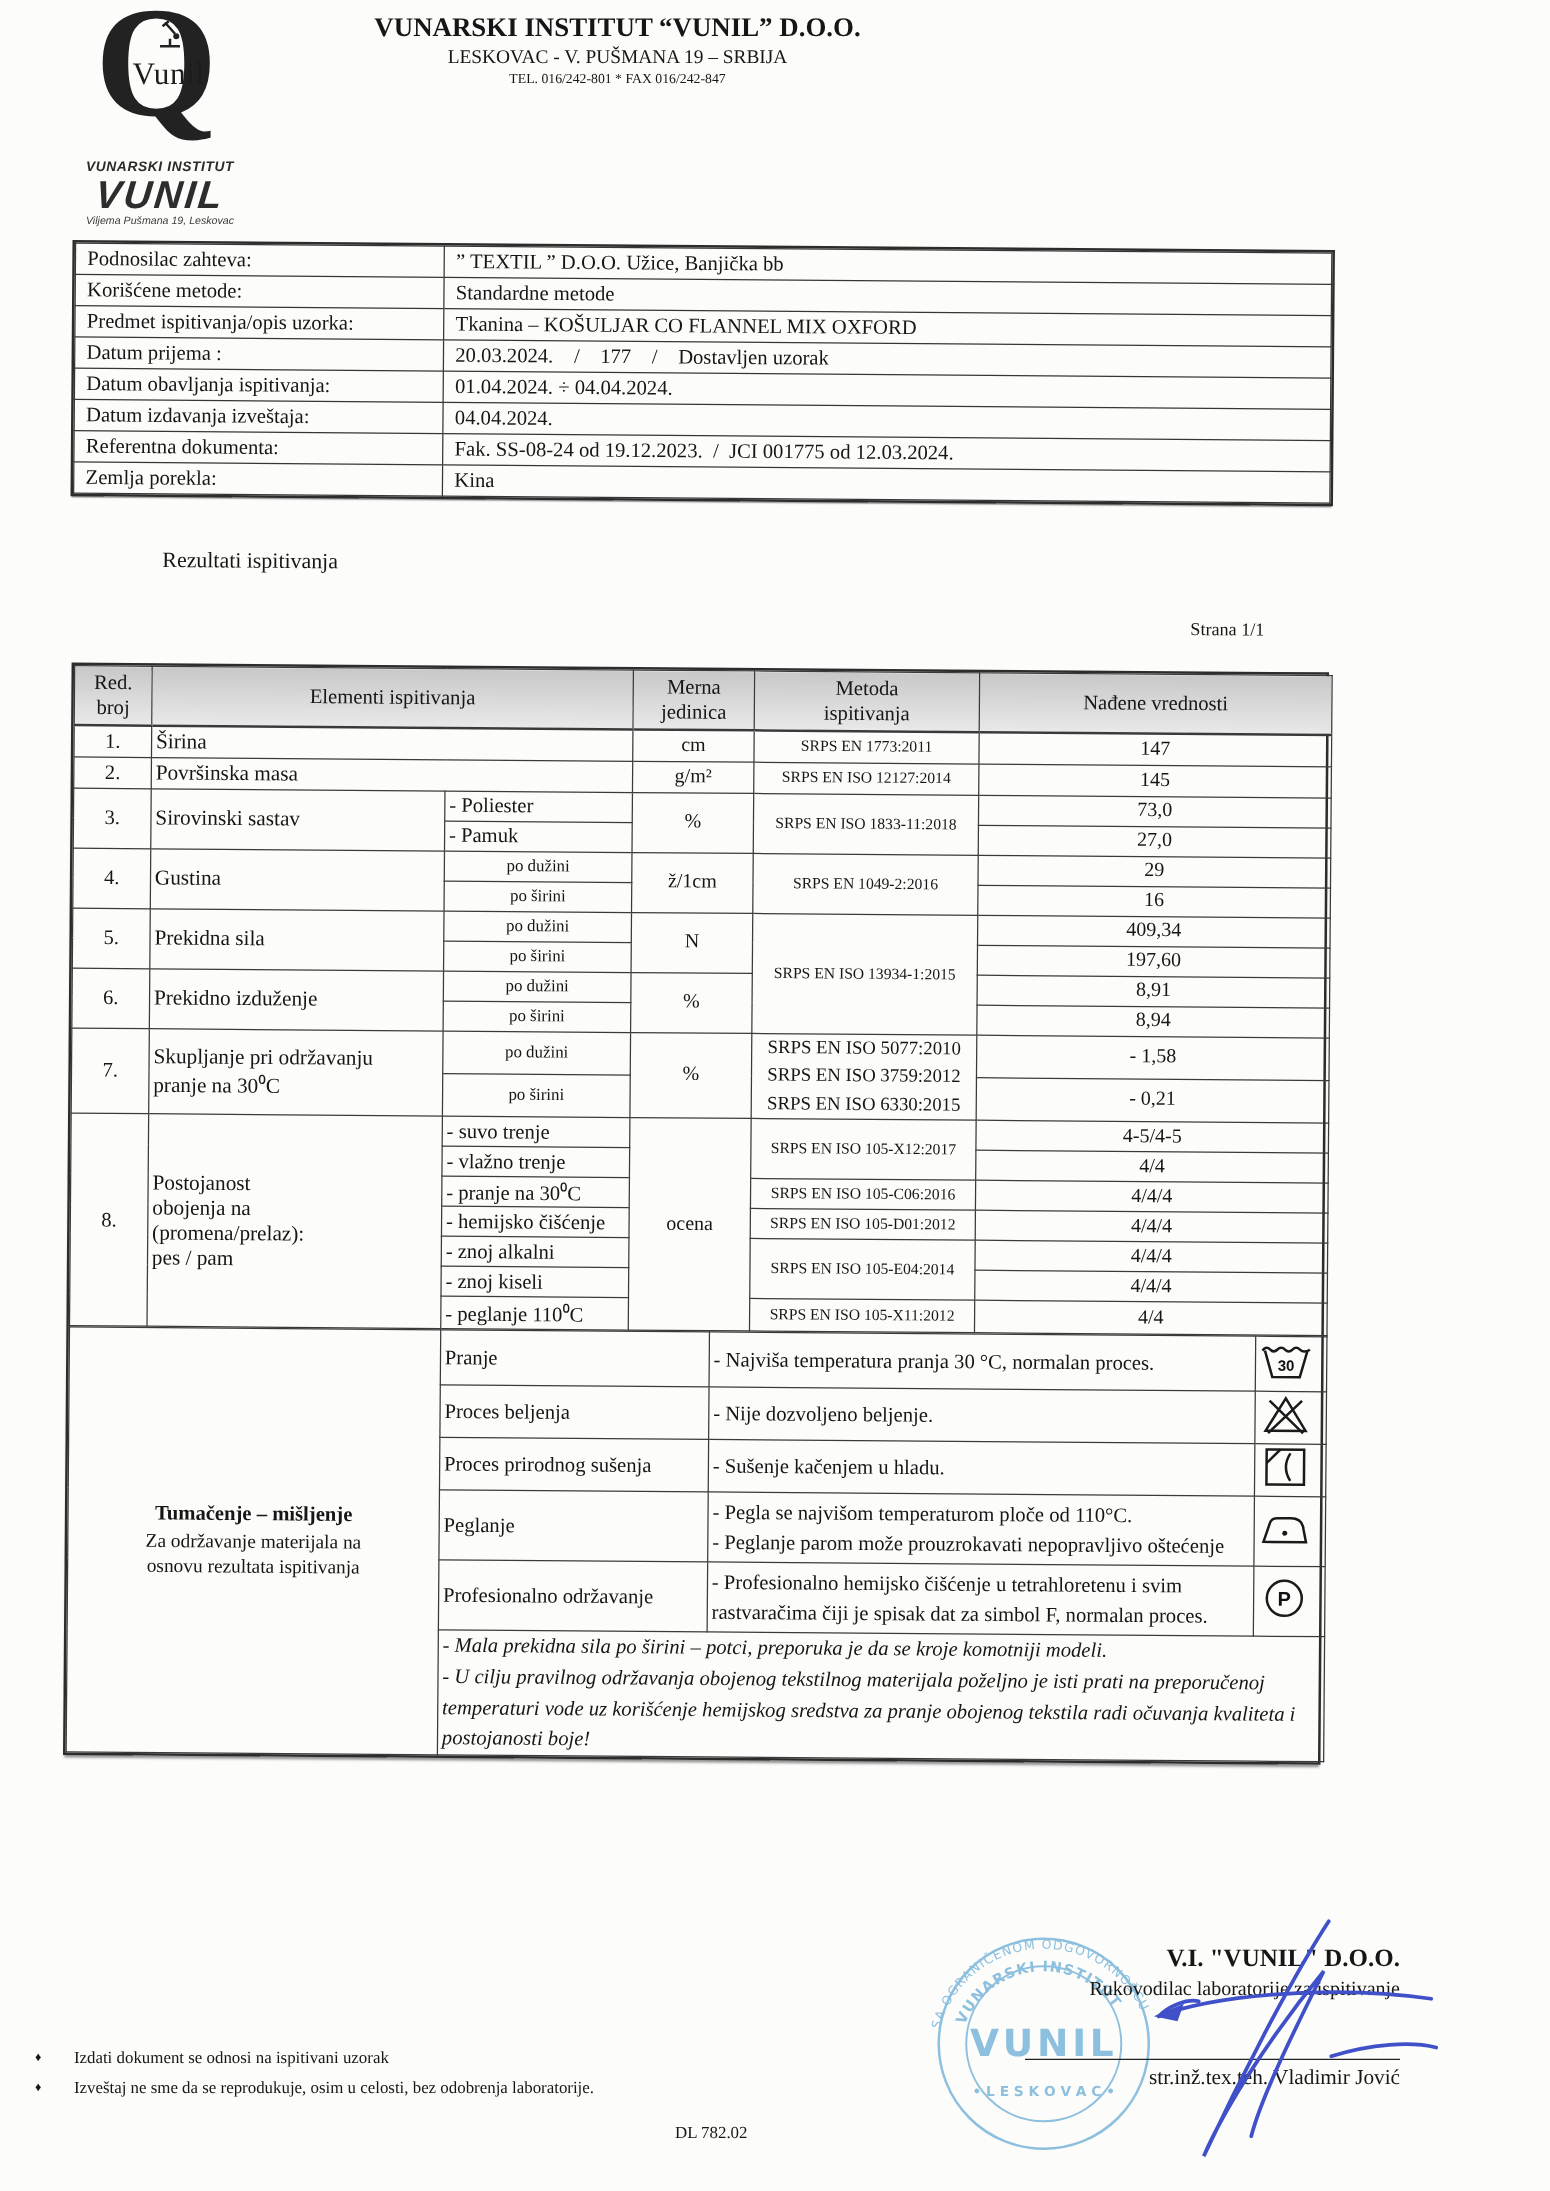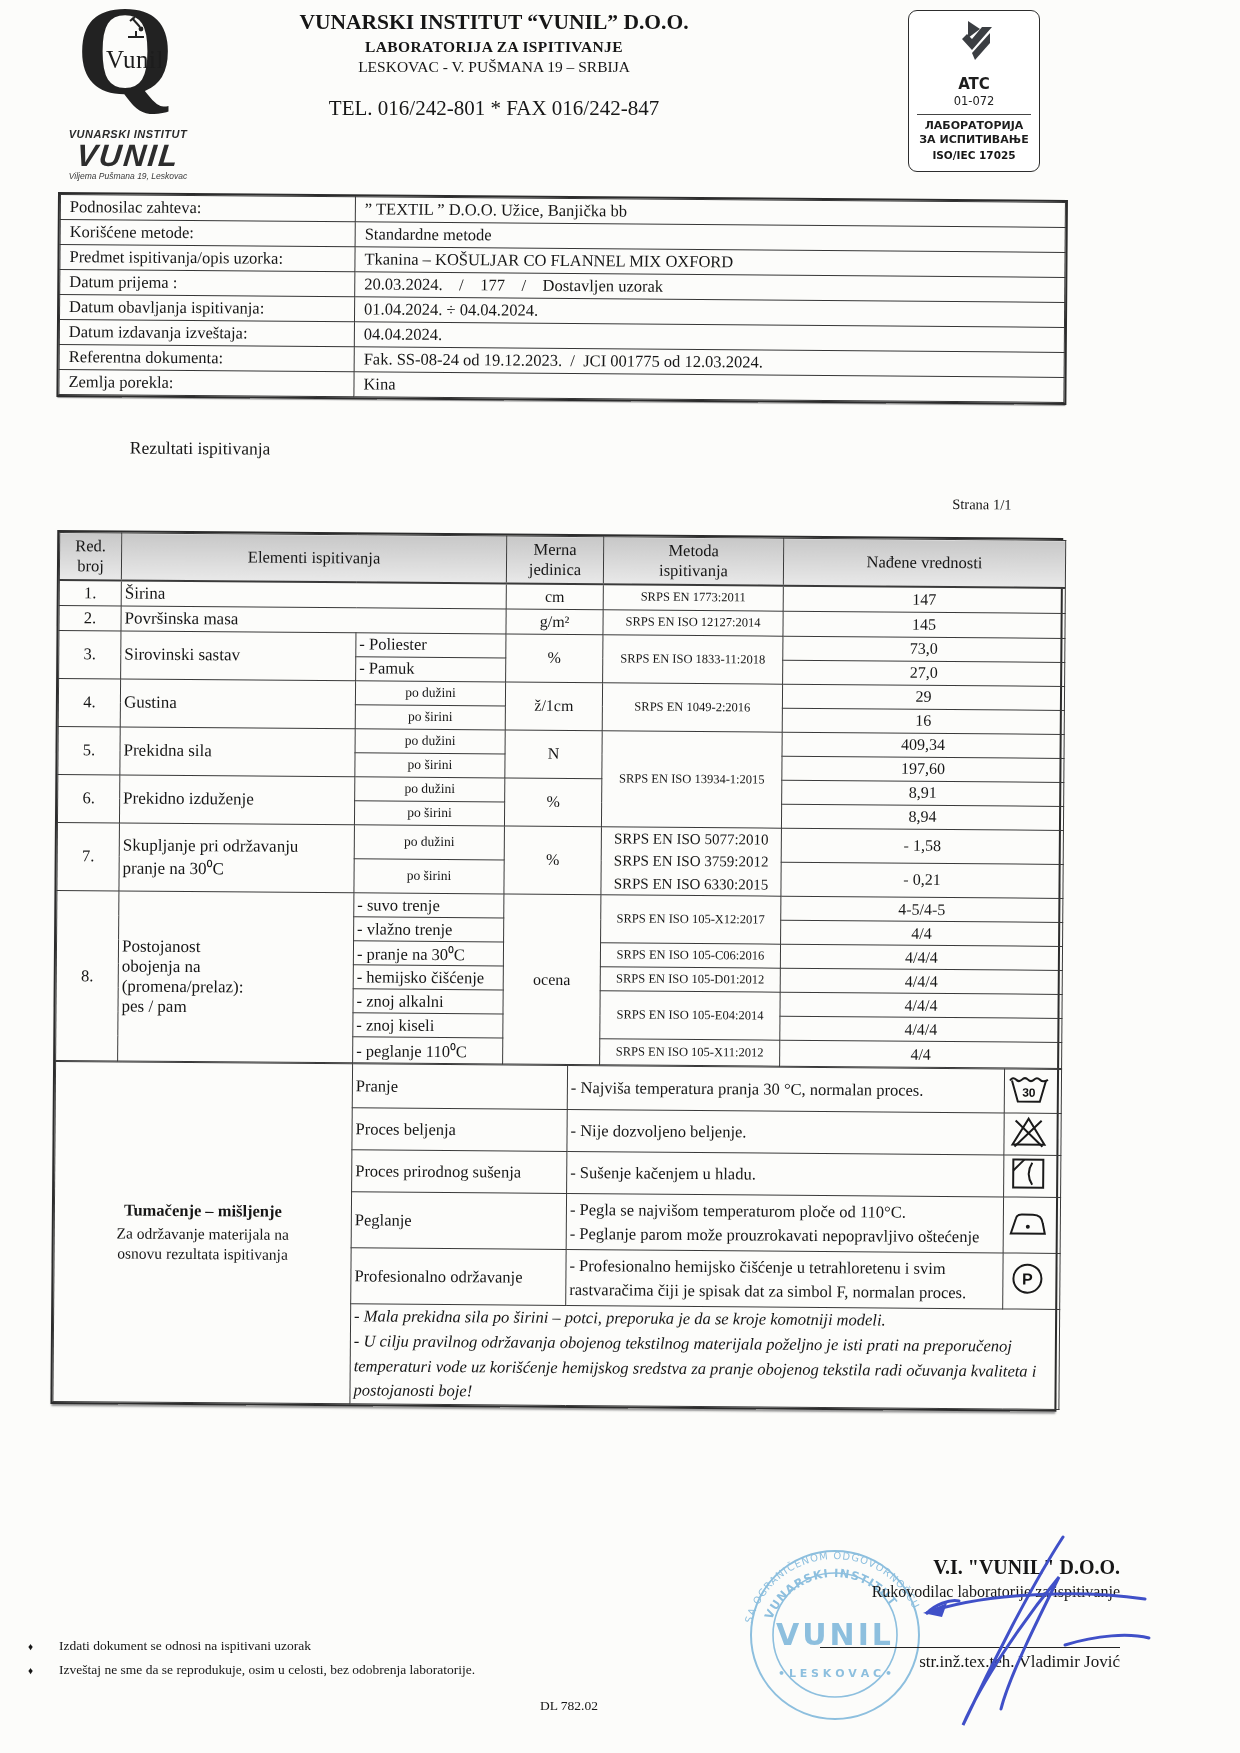--- a/index.html
+++ b/index.html
@@ -11,21 +11,21 @@
   .q{position:absolute;left:28px;top:-18px;font-size:126px;font-weight:700;color:#222;line-height:1;}
   .qscript{position:absolute;left:58px;top:40px;font-size:25px;color:#1d1d1d;letter-spacing:0.5px;}
   .microscope{position:absolute;left:74px;top:8px;}
   .logo-cap{margin-top:4px;font-family:"Liberation Sans",sans-serif;font-size:11px;font-weight:700;font-style:italic;color:#2a2a2a;letter-spacing:0.5px;}
   .logo-brand{font-family:"Liberation Sans",sans-serif;font-size:31px;font-weight:700;font-style:italic;color:#2d2d2d;letter-spacing:2px;transform:skewX(-6deg);line-height:1.0;}
   .logo-addr{font-family:"Liberation Sans",sans-serif;font-size:8.5px;font-style:italic;color:#3a3a3a;margin-top:0;}
   .hc{position:absolute;left:224px;top:10px;width:540px;text-align:center;}
   .org{font-size:21.5px;font-weight:700;}
   .lab{font-size:15.5px;font-weight:700;margin-top:3px;letter-spacing:0.4px;}
   .haddr{font-size:15.5px;margin-top:2px;}
-  .htel{font-size:21px;margin-top:20px;}
+  .htel{font-size:11px;margin-top:2px;}
   .rtitle{margin-top:24px;font-size:20.5px;font-weight:700;font-style:italic;letter-spacing:0.3px;}
   .rnum{border-bottom:2px solid #141414;padding:0 16px 1px 10px;margin-left:8px;}
   .badge{position:absolute;left:908px;top:10px;width:130px;height:160px;border:1.6px solid #2d2d2d;border-radius:9px;
          background:#fff;text-align:center;font-family:"DejaVu Sans",sans-serif;}
   .bname{font-size:15px;font-weight:700;color:#1d1d1d;margin-top:2px;}
   .bcode{font-size:11.5px;color:#222;margin-top:1px;}
   .bdiv{border-top:1.3px solid #444;margin:6px 8px 4px 8px;}
   .bl{font-size:11px;font-weight:700;color:#1d1d1d;line-height:1.25;}
   .bl3{font-size:10.5px;font-weight:700;margin-top:2px;}
   
@@ -93,38 +93,24 @@
       </svg>
       <span class="qscript">Vunil</span>
     </div>
     <div class="logo-cap">VUNARSKI INSTITUT</div>
     <div class="logo-brand">VUNIL</div>
     <div class="logo-addr">Viljema Pušmana 19, Leskovac</div>
   </div>
 
   <div class="hc">
     <div class="org">VUNARSKI INSTITUT “VUNIL” D.O.O.</div>
-    <div class="lab">LABORATORIJA ZA ISPITIVANJE</div>
     <div class="haddr">LESKOVAC - V. PUŠMANA 19 – SRBIJA</div>
     <div class="htel">TEL. 016/242-801 * FAX  016/242-847</div>
   </div>
 
-  <div class="badge">
-    <svg width="52" height="50" viewBox="0 0 52 50" style="margin-top:8px">
-      <path d="M20 2 L32 10 L20 19 Z" fill="#3b3e42"></path>
-      <path d="M14 20 L24 31 L44 8 L34 8 L24 20 L19 15 Z" fill="#3b3e42"></path>
-      <path d="M24 34 L42 14 L42 24 L27 41 Z" fill="#3b3e42"></path>
-    </svg>
-    <div class="bname">ATC</div>
-    <div class="bcode">01-072</div>
-    <div class="bdiv"></div>
-    <div class="bl">ЛАБОРАТОРИЈА</div>
-    <div class="bl">ЗА ИСПИТИВАЊЕ</div>
-    <div class="bl3">ISO/IEC 17025</div>
-  </div>
 
   <div class="info-wrap rot">
     <table class="info">
       <tbody>
           <tr>
             <td class="il">Podnosilac zahteva:</td>
             <td>” TEXTIL ” D.O.O. Užice, Banjička bb</td>
           </tr>
       <tr>
             <td class="il">Korišćene metode:</td>

